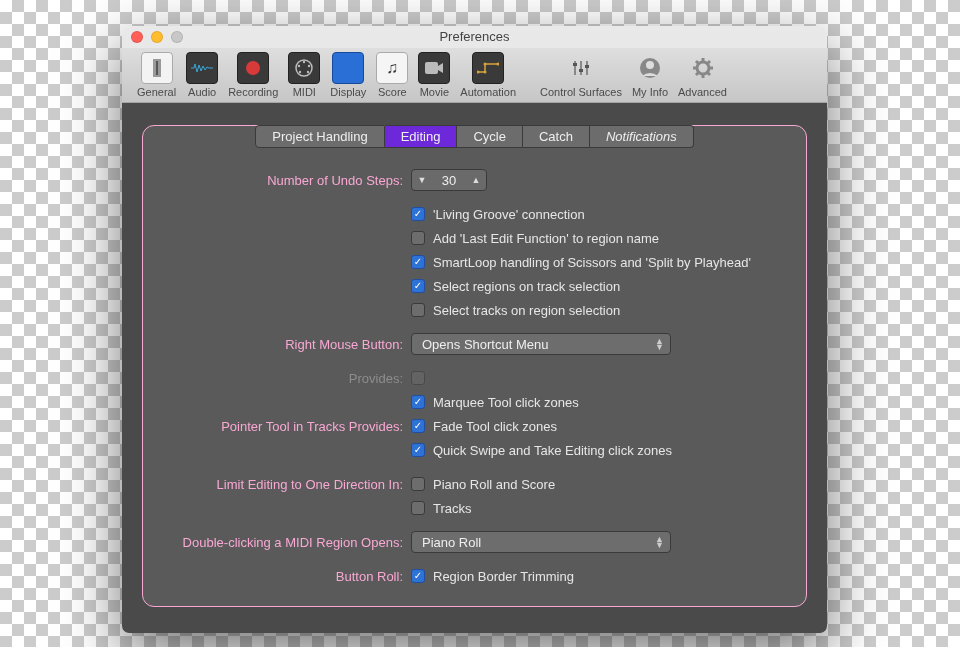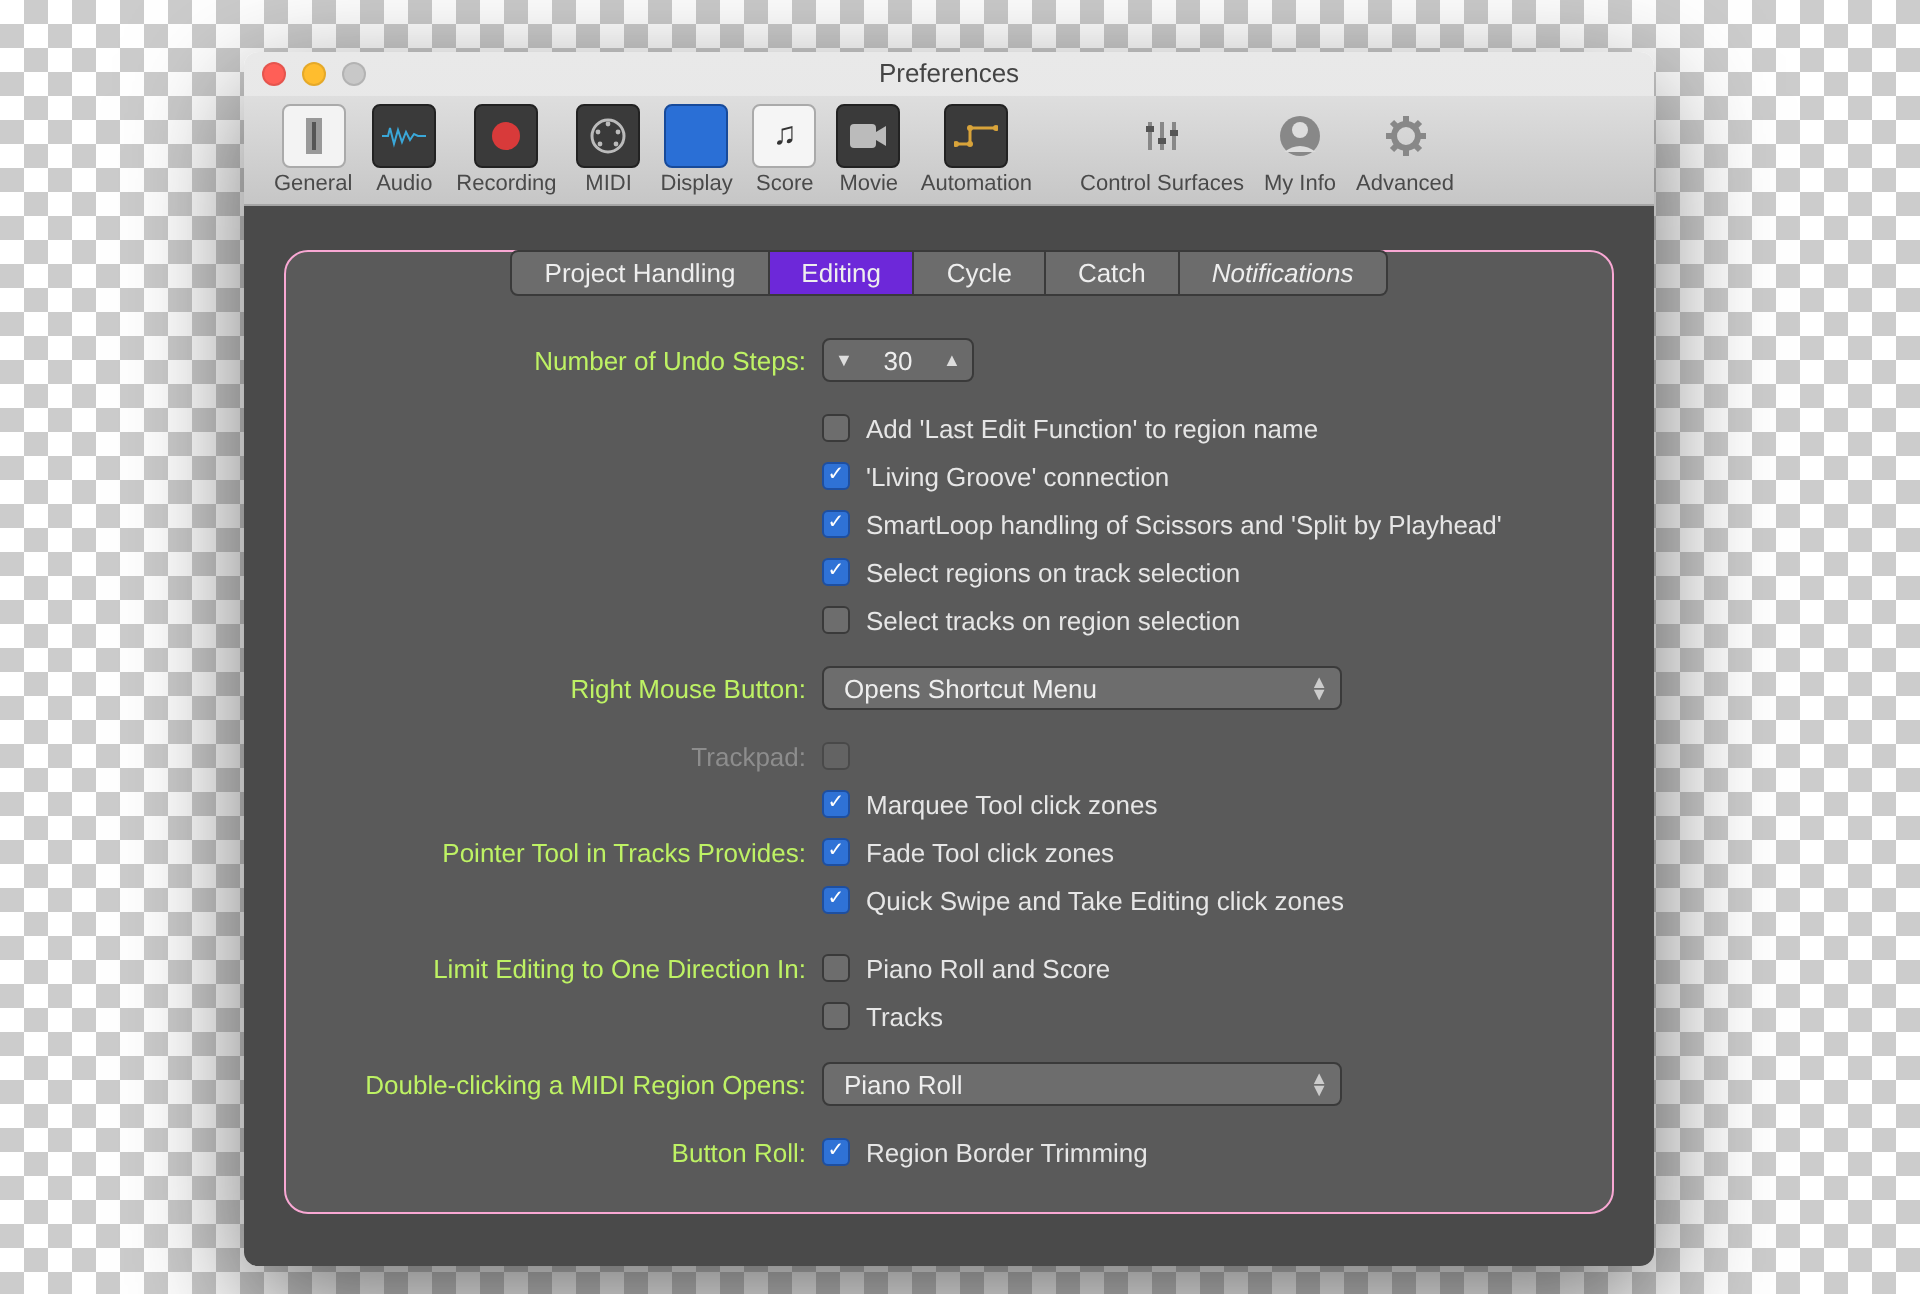--- a/index.html
+++ b/index.html
@@ -58,21 +58,21 @@
   .tabbar { display:flex; justify-content:center; margin-top:-1px; }
   .seg {
     background:#6c6c6c; border:1px solid #3a3a3a; border-left:none;
     color:#eee; font-size:13px; padding:3px 16px; cursor:default;
   }
   .seg:first-child { border-left:1px solid #3a3a3a; border-radius:4px 0 0 4px;}
   .seg:last-child { border-radius:0 4px 4px 0;font-style:italic;}
   .seg.active { background:#6d28d9; }
   .form { padding: 20px 26px 0 26px; color:#e6e6e6; }
   .row { display:flex; align-items:center; min-height:24px; margin-bottom:0px;}
-  .lbl { width: 242px; text-align:right; padding-right:8px; color:#bef264; font-size:13px;}
+  .lbl { width: 242px; text-align:right; padding-right:8px; color:#f9a8d4; font-size:13px;}
   .lbl.dim { color:#8d8d8d; }
   .ctrl { flex:1; display:flex; align-items:center; gap:8px; }
   .stepper {
     display:flex; align-items:center; background:#6a6a6a; border:1px solid #3a3a3a;
     border-radius:4px; height:22px;
   }
   .stepper .btn { width:20px; text-align:center; color:#ddd; font-size:9px; cursor:default;}
   .stepper .val { width:34px; text-align:center; color:#eee; font-size:13px;}
   .check {
     width:14px; height:14px; border-radius:3px; background:#6d6d6d;
@@ -243,29 +243,29 @@
               <div class="btn">▲</div>
             </div>
           </div>
         </div>
 
         <div class="gap"></div>
 
         <div class="row">
             <div class="lbl"></div>
             <div class="ctrl">
+          <span class="check on"></span>
+          <span class="clabel">'Living Groove' connection</span>
+        </div>
+          </div>
+        <div class="row">
+            <div class="lbl"></div>
+            <div class="ctrl">
           <span class="check"></span>
           <span class="clabel">Add 'Last Edit Function' to region name</span>
-        </div>
-          </div>
-        <div class="row">
-            <div class="lbl"></div>
-            <div class="ctrl">
-          <span class="check on"></span>
-          <span class="clabel">'Living Groove' connection</span>
         </div>
           </div>
         <div class="row">
             <div class="lbl"></div>
             <div class="ctrl">
           <span class="check on"></span>
           <span class="clabel">SmartLoop handling of Scissors and 'Split by Playhead'</span>
         </div>
           </div>
         <div class="row">
@@ -291,21 +291,21 @@
             <div class="select">
               <span>Opens Shortcut Menu</span>
               <span class="arr">▲<br>▼</span>
             </div>
           </div>
         </div>
 
         <div class="gap"></div>
 
         <div class="row">
-          <div class="lbl dim">Trackpad:</div>
+          <div class="lbl dim">Provides:</div>
           <div class="ctrl">
             <span class="check dim"></span>
           </div>
         </div>
 
         <div class="row">
             <div class="lbl"></div>
             <div class="ctrl">
           <span class="check on"></span>
           <span class="clabel">Marquee Tool click zones</span>

